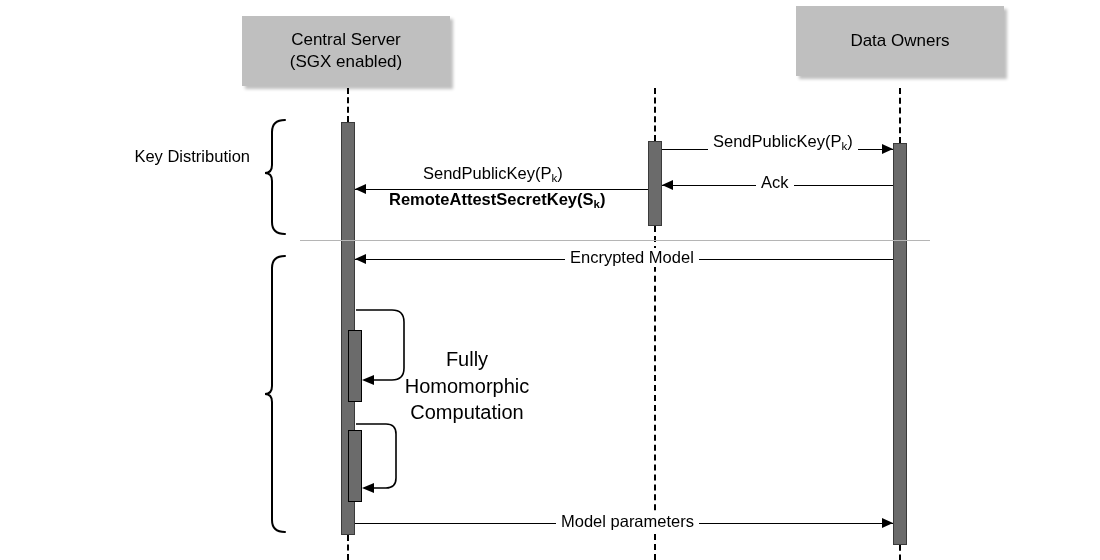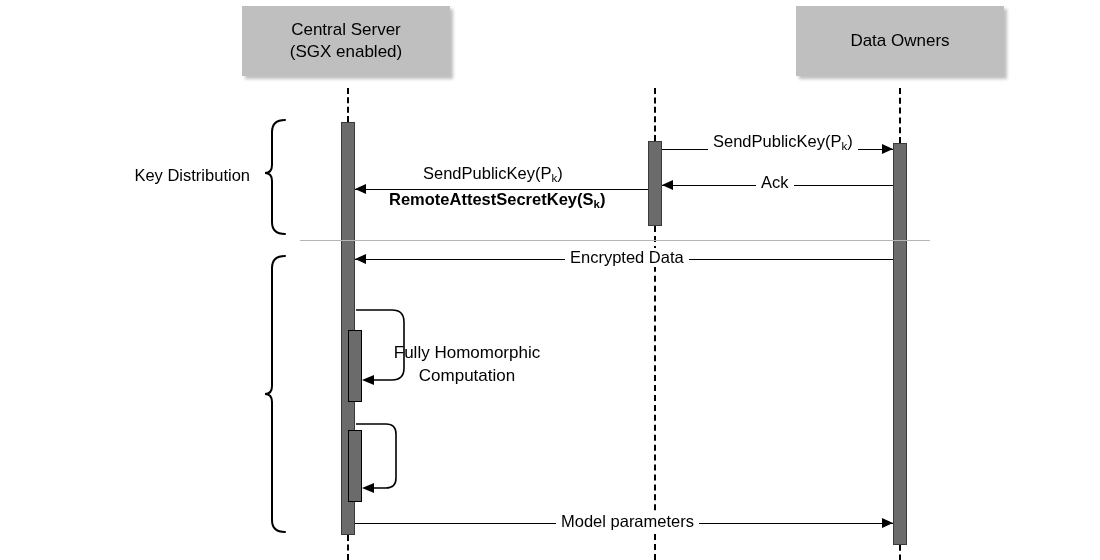--- a/index.html
+++ b/index.html
@@ -72,21 +72,21 @@
     white-space:nowrap;
     padding:0 5px;
     color:#000;
     text-align:right;
   }
   .msg-label sub{font-size:11.5px;vertical-align:-0.28em;}
 
   
   .self-label{
     position:absolute;
-    font-size:17px;
+    font-size:20px;
     line-height:1.32;
     text-align:center;
     color:#000;
     white-space:pre-line;
   }
 
   
   .phase-label{
     position:absolute;
     font-size:16.5px;
@@ -105,21 +105,21 @@
     position:absolute;left:0;top:0;width:1100px;height:560px;
     pointer-events:none;
     overflow:visible;
   }
 </style>
 </head>
 <body>
 
 <div id="canvas">
 
-  <div class="lifeline-head" style="left:242px;top:6px;width:208px;height:70px;">
+  <div class="lifeline-head" style="left:242px;top:16px;width:208px;height:70px;">
     <span class="lbl">Central Server
 (SGX enabled)</span>
   </div>
 
 
   <div class="lifeline-head" style="left:796px;top:6px;width:208px;height:70px;">
     <span class="lbl">Data Owners</span>
   </div>
 
   <div class="lifeline-dash" style="left:347px;top:88px;height:34px;"></div>
@@ -162,21 +162,21 @@
     <span>SendPublicKey(P</span><sub>k</sub><span>)</span>
   </div>
 
   <div class="msg-label" style="left:384px;top:190px;font-weight:bold;">
     <span>RemoteAttestSecretKey(S</span><sub>k</sub><span>)</span>
   </div>
 
   <div class="msg-line" style="left:355px;top:259px;width:538px;"></div>
   <div class="arrow-head left" style="left:355px;top:254px;"></div>
   <div class="msg-label" style="left:565px;top:248px;">
-    <span>Encrypted Data</span>
+    <span>Encrypted Model</span>
   </div>
 
   <div class="msg-line" style="left:355px;top:523px;width:538px;"></div>
   <div class="arrow-head right" style="left:882px;top:518px;"></div>
   <div class="msg-label" style="left:556px;top:512px;">
     <span>Model parameters</span>
   </div>
 
   <svg class="overlay" viewBox="0 0 1100 560">
 
@@ -210,18 +210,18 @@
                Q 272 532 285 532" fill="none" stroke="#000" stroke-width="2" stroke-linecap="round"></path>
     </g>
   </svg>
 
   <div class="self-label" style="left:386px;top:320px;width:162px;">
     <span>Fully Homomorphic
 Computation</span>
   </div>
 
 
-  <div class="phase-label" style="left:60px;top:166px;width:190px;">
+  <div class="phase-label" style="left:60px;top:147px;width:190px;">
     <span>Key Distribution</span>
   </div>
 
 
 </div>
 
 </body></html>

